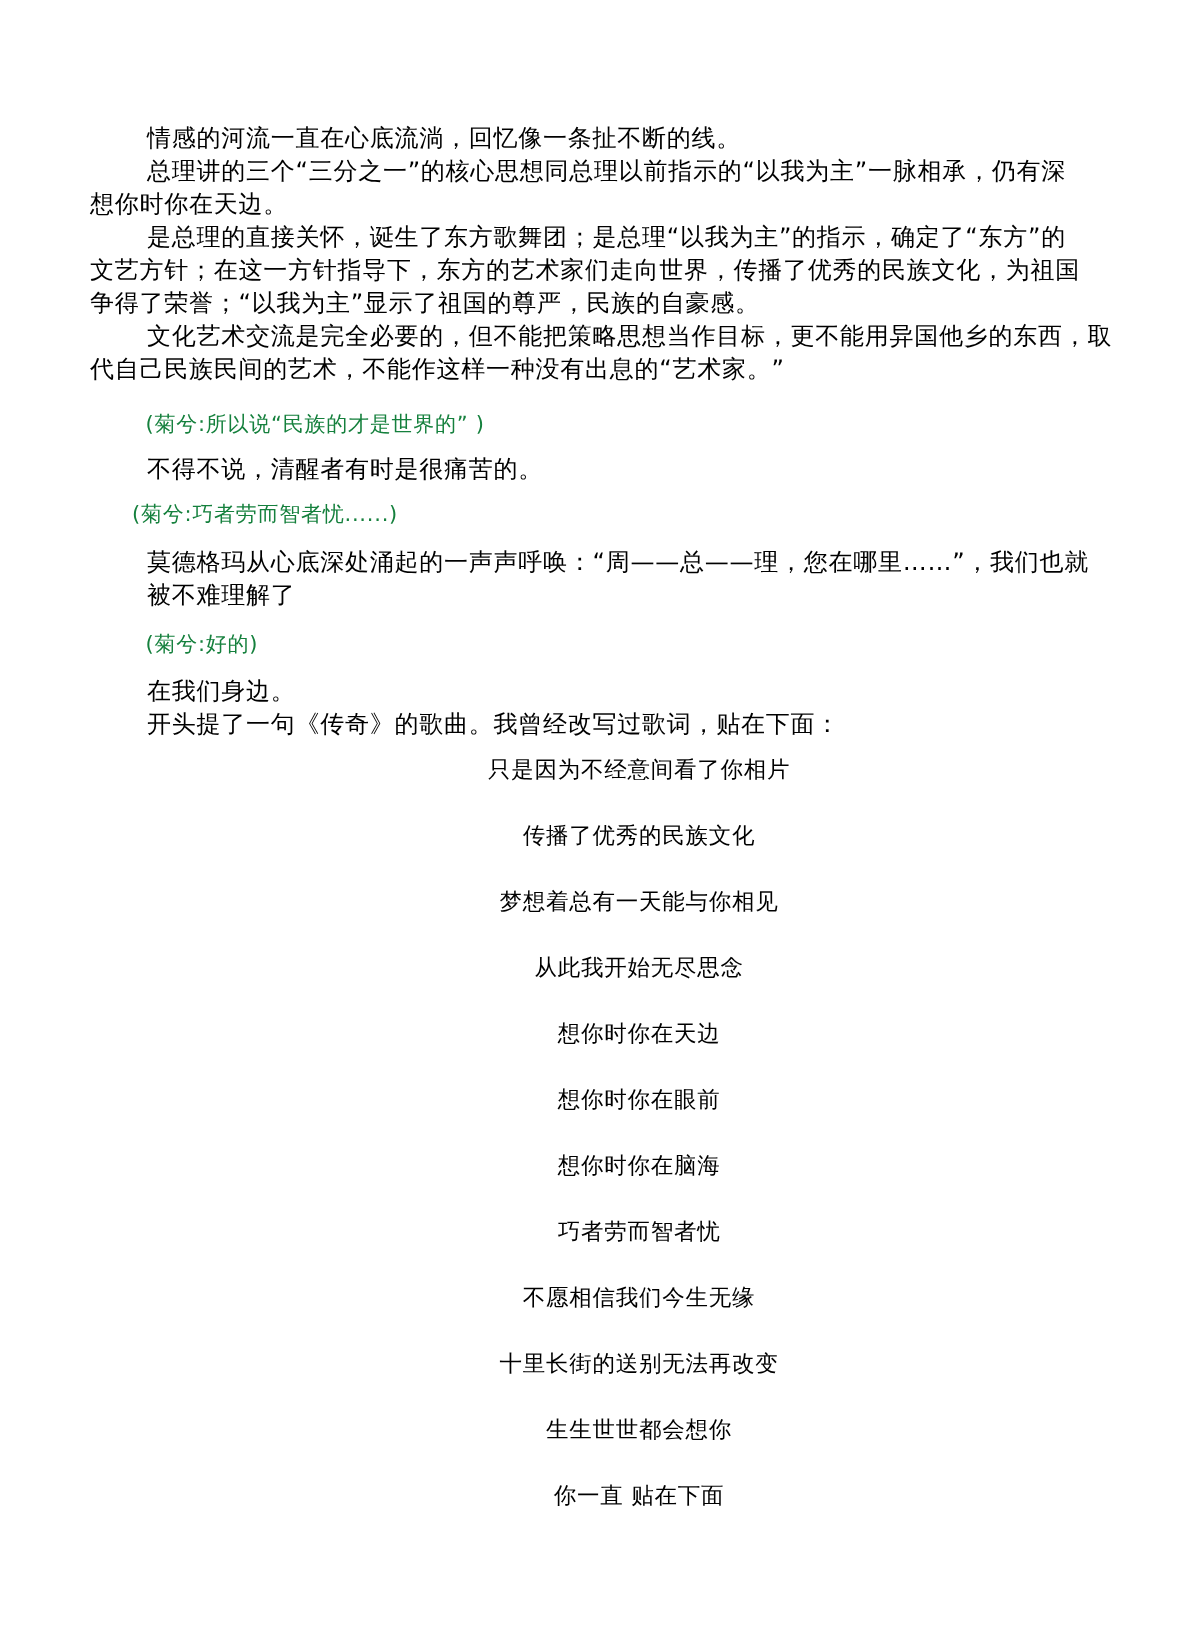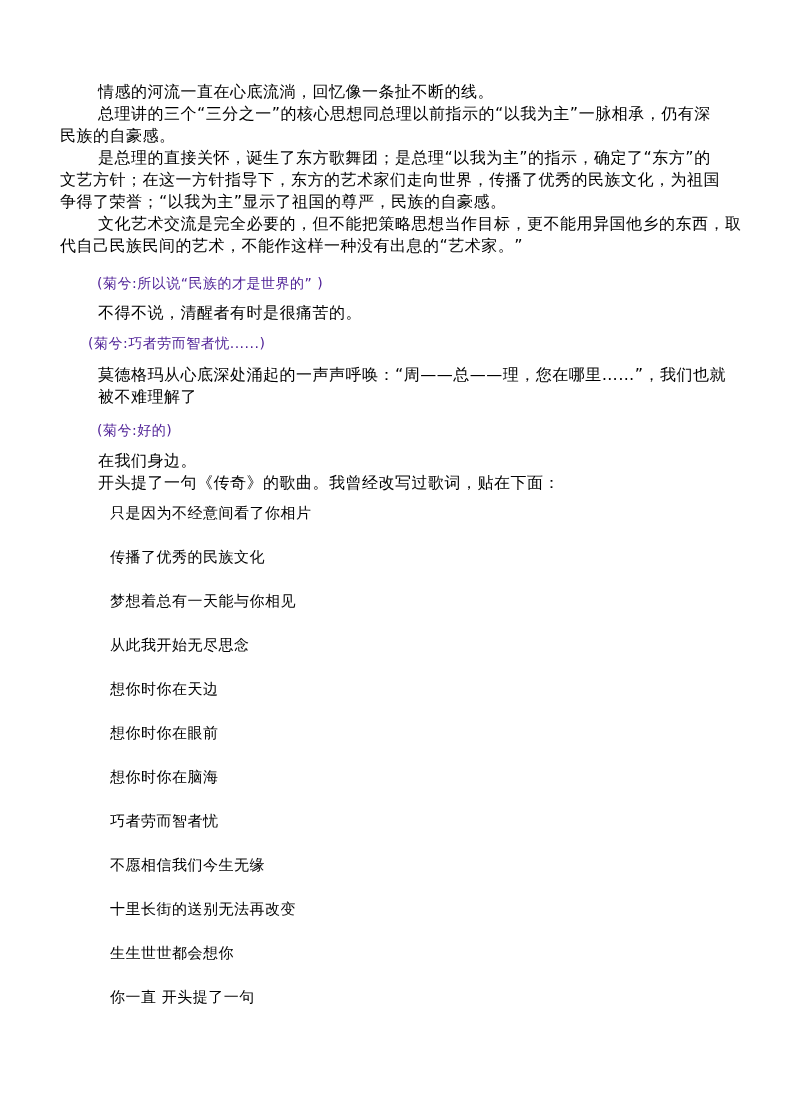--- a/index.html
+++ b/index.html
@@ -16,37 +16,37 @@
   }
   .ln{
     margin:0;
     font-size:16px;
     line-height:22px;
     white-space:pre;
     letter-spacing:0.5px;
   }
   .indent{text-indent:38px;}
   .cont{text-indent:0;}
-  .blue{color:#4c1d95;font-size:14px;text-indent:37px;}
+  .blue{color:#15803d;font-size:14px;text-indent:37px;}
   .blue.tight{text-indent:28px;}
-  .lyric{font-size:15px;text-indent:50px;}
+  .lyric{font-size:15px;text-indent:50px;text-align:center;}
   .mt8{margin-top:8px;}
   .mt9{margin-top:9px;}
   .mt10{margin-top:10px;}
   .mt11{margin-top:11px;}
   .mt15{margin-top:15px;}
   .mt22{margin-top:22px;}
 </style>
 </head>
 <body>
 
 <div class="page">
   <p class="ln indent">情感的河流一直在心底流淌，回忆像一条扯不断的线。</p>
   <p class="ln indent">总理讲的三个“三分之一”的核心思想同总理以前指示的“以我为主”一脉相承，仍有深</p>
-  <p class="ln cont">民族的自豪感。</p>
+  <p class="ln cont">想你时你在天边。</p>
   <p class="ln indent">是总理的直接关怀，诞生了东方歌舞团；是总理“以我为主”的指示，确定了“东方”的</p>
   <p class="ln cont">文艺方针；在这一方针指导下，东方的艺术家们走向世界，传播了优秀的民族文化，为祖国</p>
   <p class="ln cont">争得了荣誉；“以我为主”显示了祖国的尊严，民族的自豪感。</p>
   <p class="ln indent">文化艺术交流是完全必要的，但不能把策略思想当作目标，更不能用异国他乡的东西，取</p>
   <p class="ln cont">代自己民族民间的艺术，不能作这样一种没有出息的“艺术家。”</p>
 
   <p class="ln blue mt15">(菊兮:所以说“民族的才是世界的” )</p>
 
   <p class="ln indent mt8">不得不说，清醒者有时是很痛苦的。</p>
 
@@ -64,14 +64,14 @@
   <p class="ln lyric mt22">传播了优秀的民族文化</p>
   <p class="ln lyric mt22">梦想着总有一天能与你相见</p>
   <p class="ln lyric mt22">从此我开始无尽思念</p>
   <p class="ln lyric mt22">想你时你在天边</p>
   <p class="ln lyric mt22">想你时你在眼前</p>
   <p class="ln lyric mt22">想你时你在脑海</p>
   <p class="ln lyric mt22">巧者劳而智者忧</p>
   <p class="ln lyric mt22">不愿相信我们今生无缘</p>
   <p class="ln lyric mt22">十里长街的送别无法再改变</p>
   <p class="ln lyric mt22">生生世世都会想你</p>
-  <p class="ln lyric mt22">你一直 开头提了一句</p>
+  <p class="ln lyric mt22">你一直 贴在下面</p>
 </div>
 
 </body></html>

